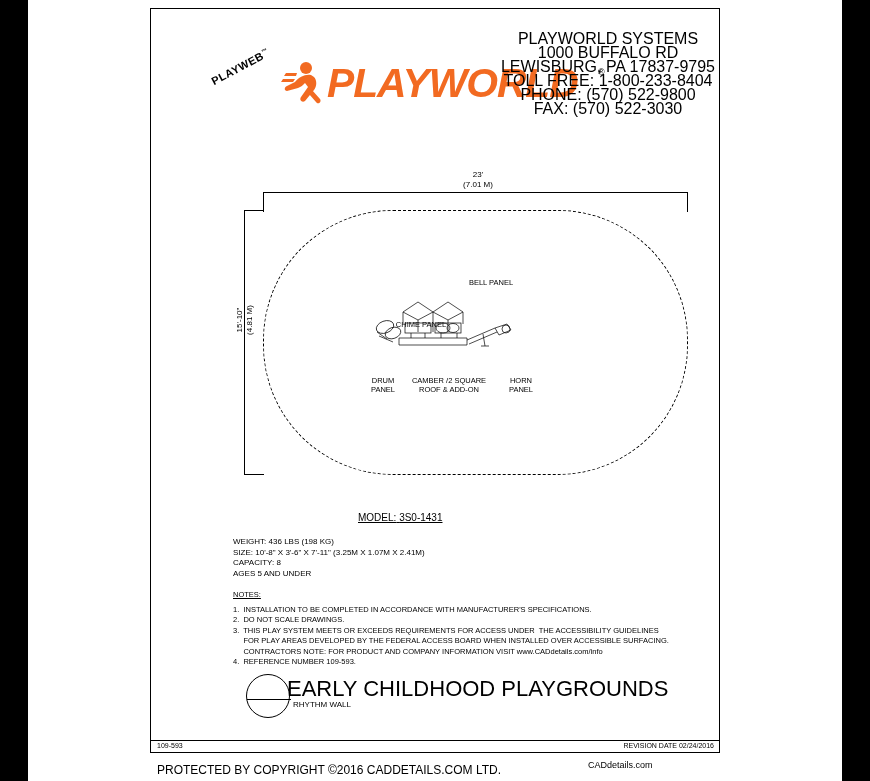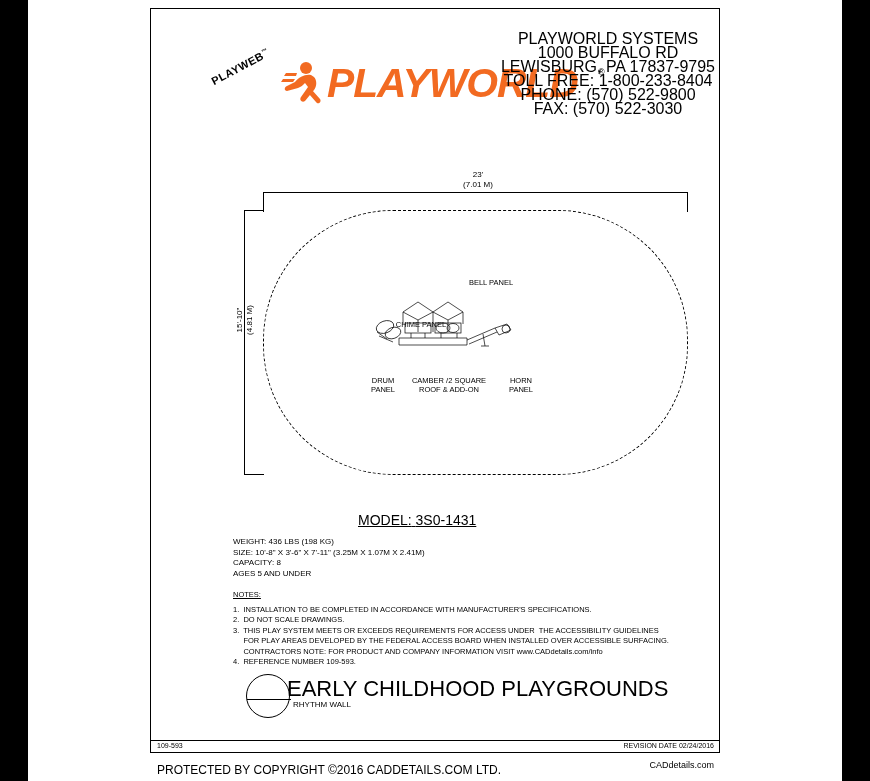--- a/index.html
+++ b/index.html
@@ -177,21 +177,21 @@
   #label-bell { left: 248px; top: 108px; width: 70px; }
   #label-drum { left: 150px; top: 206px; width: 50px; }
   #label-camber { left: 196px; top: 206px; width: 90px; }
   #label-horn { left: 288px; top: 206px; width: 50px; }
 
   
   #model-line {
     position: absolute;
     left: 330px;
     top: 512px;
-    font-size: 14px;
+    font-size: 10px;
     color: #000;
     text-decoration: underline;
     white-space: nowrap;
   }
 
   
   #specs {
     position: absolute;
     left: 205px;
     top: 537px;
@@ -292,21 +292,21 @@
     left: 129px;
     top: 763px;
     font-size: 12px;
     color: #000;
   }
   #caddetails {
     position: absolute;
     left: 560px;
     top: 760px;
     width: 126px;
-    text-align: right;
+    text-align: left;
     font-size: 9px;
     color: #000;
   }
 </style>
 </head>
 <body>
 
 <div id="page">
 
   <div id="sheet-border"></div>

